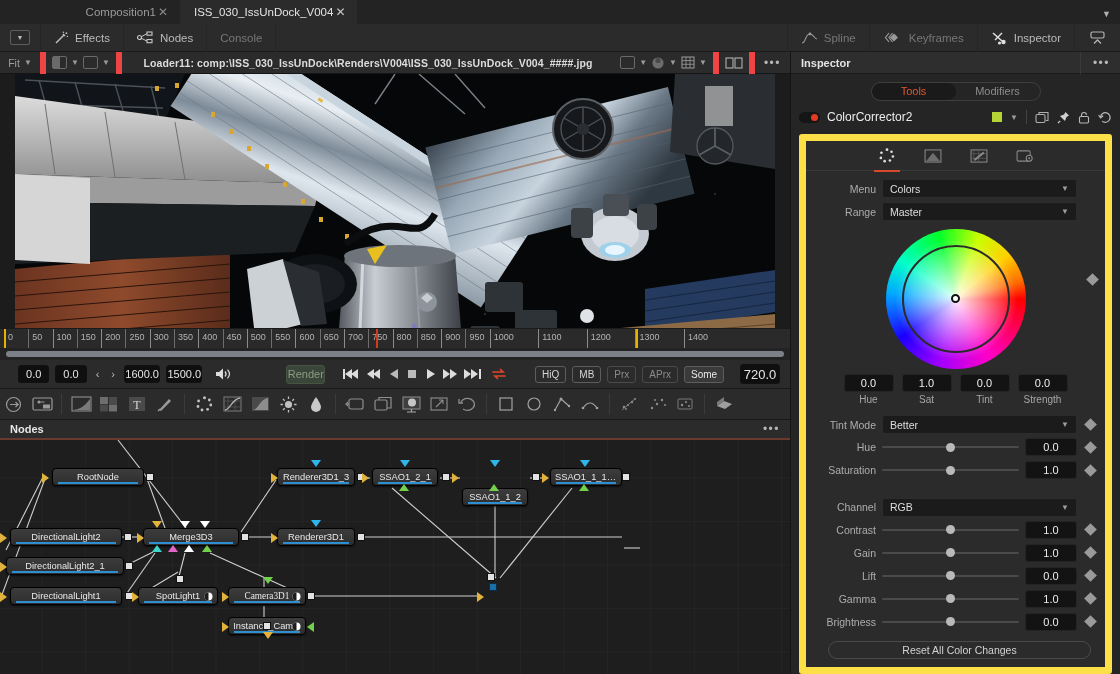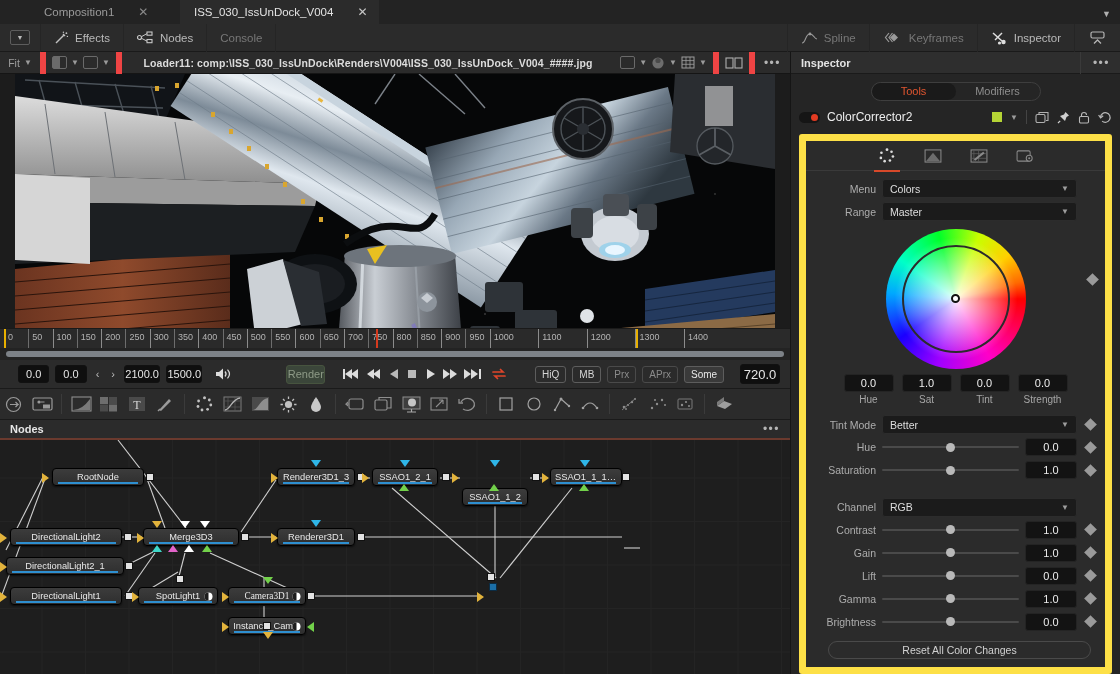--- a/index.html
+++ b/index.html
@@ -7,22 +7,22 @@
   body{
     width:1120px; height:674px; overflow:hidden;
     font-family:"Liberation Sans", sans-serif;
     color:#c8c8c8; font-size:11px;
     -webkit-font-smoothing:antialiased;
   }
   .app{ width:1120px; height:674px; position:relative; display:flex; flex-direction:column; background:#1b1b1b;}
 
   
   .tabbar{ height:24px; background:#232323; display:flex; align-items:flex-end; position:relative; flex:0 0 24px;}
-  .tab{ height:24px; display:flex; align-items:center; gap:24px; padding:0 12px 0 14px;
-        font-size:11.5px; color:#9a9a9a; background:#232323; min-width:150px; justify-content:flex-start; position:relative;}
+  .tab{ height:24px; display:flex; align-items:center; gap:2px; padding:0 12px 0 14px;
+        font-size:11.5px; color:#9a9a9a; background:#232323; min-width:150px; justify-content:flex-end; position:relative;}
   .tab.active{ background:#2b2b2b; color:#e3e3e3; }
   .tab .x{ font-size:12px; color:#8a8a8a; line-height:1; }
   .tab.active .x{ color:#c9c9c9; }
   .tabbar .spacer{ flex:1; }
   .tabbar .caret{ color:#b0b0b0; font-size:9px; padding:0 9px 5px 0; }
 
   
   .maintool{ height:28px; background:#2b2b2b; display:flex; align-items:center; flex:0 0 28px;
              border-bottom:1px solid #1a1a1a;}
   .mt-left{ display:flex; align-items:center; height:28px;}
@@ -576,21 +576,21 @@
       </div>
       <div class="scrollrow">
         <div class="scrollbar"></div>
       </div>
 
       <div class="transport">
         <div class="numfld" style="margin-left:8px">0.0</div>
         <div class="numfld">0.0</div>
         <div class="tsmall">‹</div>
         <div class="tsmall">›</div>
-        <div class="numfld wide">2100.0</div>
+        <div class="numfld wide">1600.0</div>
         <div class="numfld wide">1500.0</div>
         <div class="tbtn" style="margin-left:6px">
           <svg width="18" height="14" viewBox="0 0 18 14">
               <path d="M2 5 h3 l4 -3.5 v11 l-4 -3.5 h-3 z" fill="#dcdcdc"></path>
               <path d="M11 4.5 q2.2 2.5 0 5" stroke="#dcdcdc" stroke-width="1.2" fill="none"></path>
               <path d="M13.5 2.6 q4 4.4 0 8.8" stroke="#dcdcdc" stroke-width="1.2" fill="none"></path>
             </svg>
         </div>
         <div class="renderbtn" style="margin-left:48px">Render</div>
         <div class="tbtn" style="margin-left:12px">

